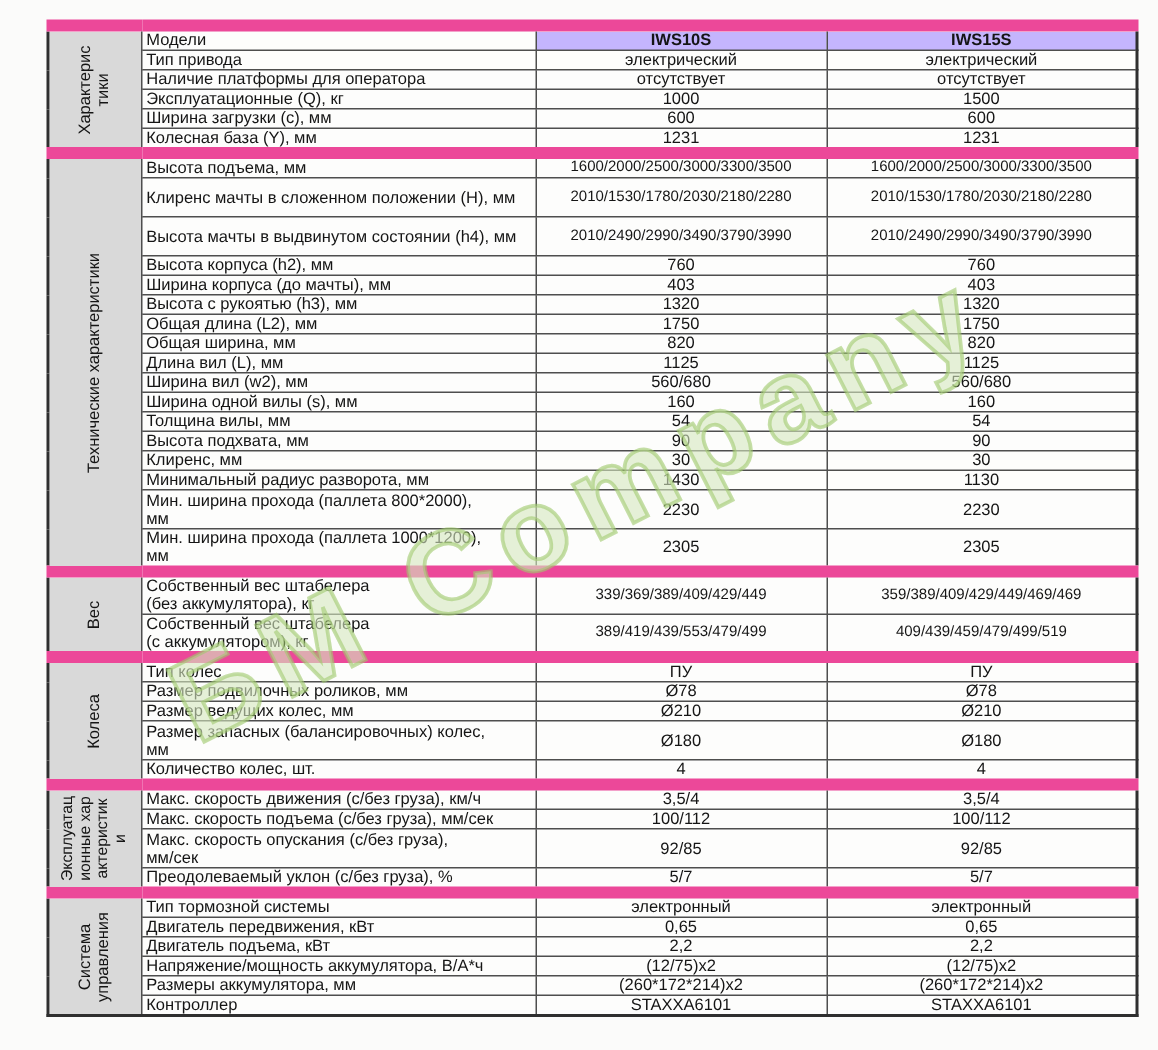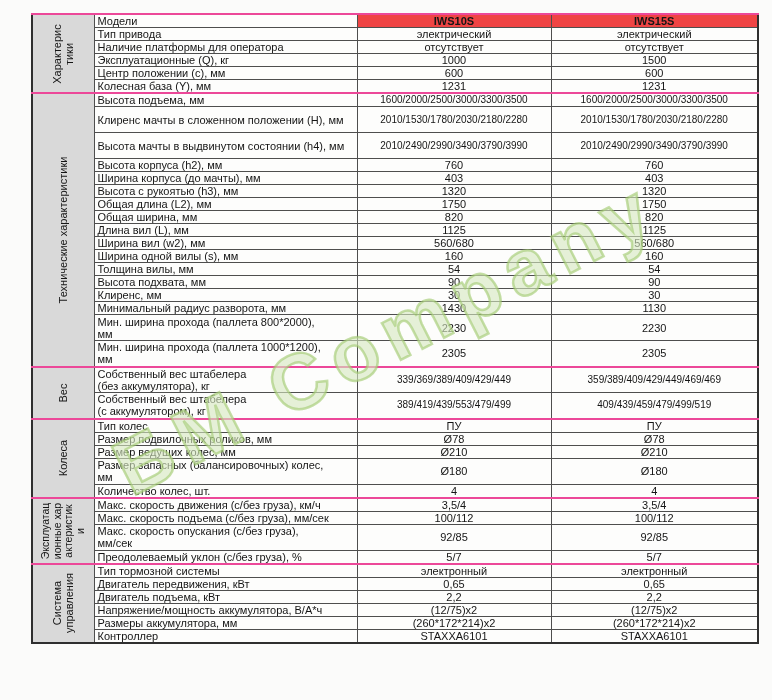--- a/index.html
+++ b/index.html
@@ -17,25 +17,25 @@
   col.c0{width:62px}col.c1{width:263px}col.c2{width:194px}col.c3{width:207px}
   td{
     border:1px solid #4e4e4e;
     padding:0 3px;
     font-size:11px;line-height:12px;
     vertical-align:middle;
     overflow:hidden;
   }
   tr{height:13px}
   tr.h2{height:26px}
-  tr.sec-start td{border-top:2px solid #ec4899;}
+  tr.sec-start td{border-top:8px solid #ec4899;}
   td.param{text-align:left;white-space:pre-line;background:#fdfdfc;}
   td.val{text-align:center;background:#fdfdfc;}
   tr.vsmall td.val{font-size:10px;}
-  tr.header-row td.val{background:#ef4444;font-weight:bold;}
+  tr.header-row td.val{background:#c4b5fd;font-weight:bold;}
   td.cat{background:#d9d9d9;position:relative;padding:0;}
   .vtext{
     position:absolute;left:50%;top:50%;
     transform:translate(-50%,-50%) rotate(-90deg);
     text-align:center;font-size:11px;line-height:12px;white-space:normal;
   }
   td.cat.sec0 .vtext{width:64px;word-break:break-all;}
   td.cat.sec1 .vtext{width:282px;}
   td.cat.sec2 .vtext{width:50px;}
   td.cat.sec3 .vtext{width:78px;}
@@ -81,21 +81,21 @@
           <td class="param">Наличие платформы для оператора</td>
           <td class="val">отсутствует</td>
           <td class="val">отсутствует</td>
         </tr>
         <tr>
           <td class="param">Эксплуатационные (Q), кг</td>
           <td class="val">1000</td>
           <td class="val">1500</td>
         </tr>
         <tr>
-          <td class="param">Центр положении (c), мм</td>
+          <td class="param">Ширина загрузки (c), мм</td>
           <td class="val">600</td>
           <td class="val">600</td>
         </tr>
         <tr>
           <td class="param">Колесная база (Y), мм</td>
           <td class="val">1231</td>
           <td class="val">1231</td>
         </tr>
         <tr class="sec-start vsmall">
           <td class="cat sec1" rowspan="17">

